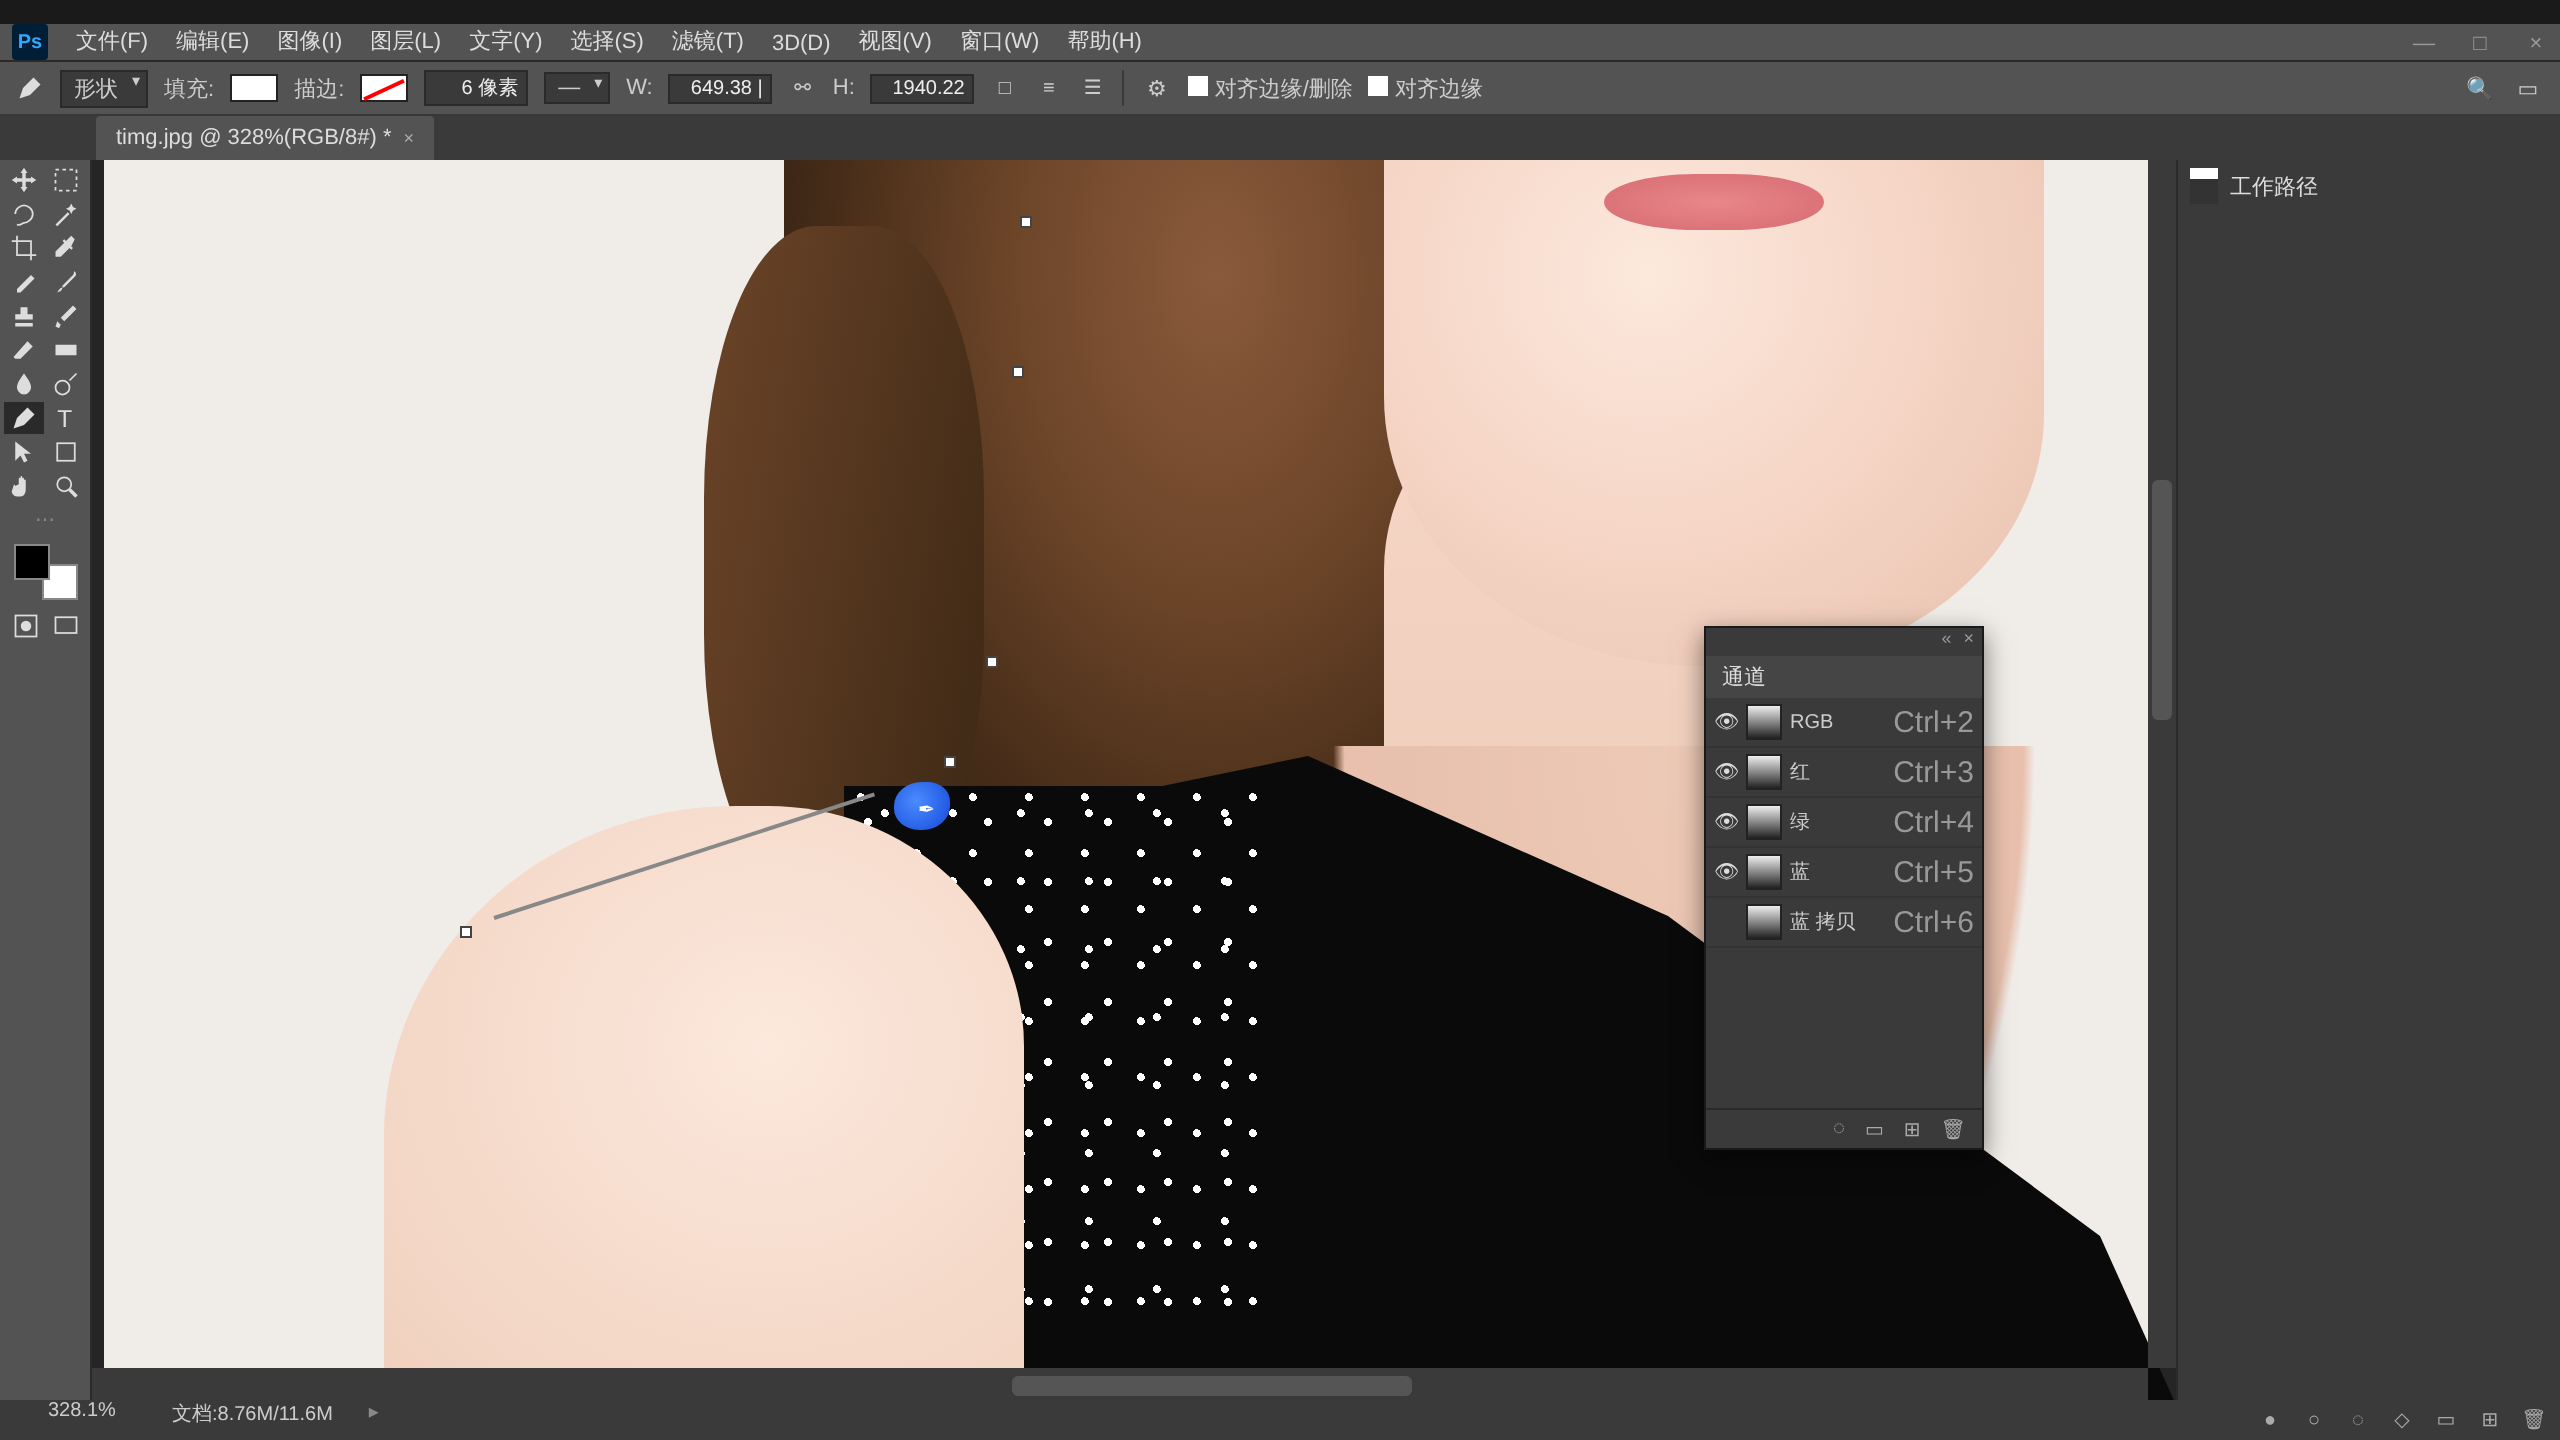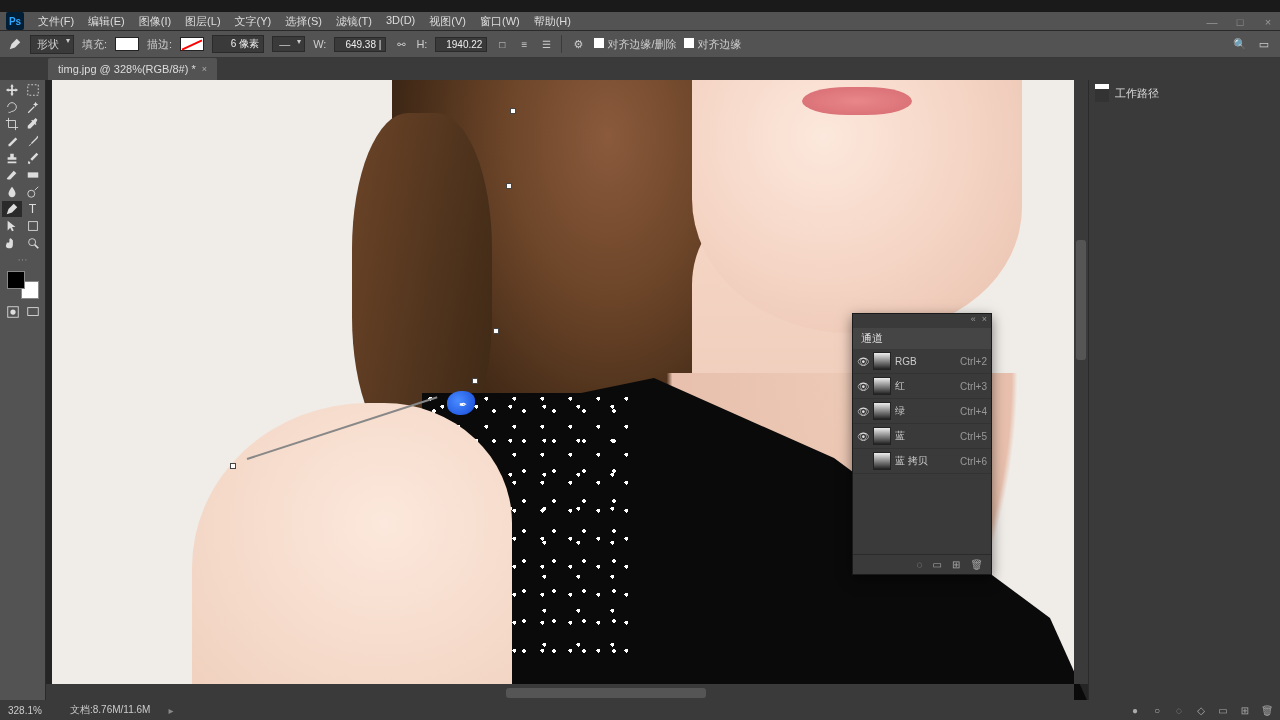--- a/index.html
+++ b/index.html
@@ -1,18 +1,18 @@
 <!DOCTYPE html>
 <html><head>
 <meta charset="utf-8">
 <style>
 *{margin:0;padding:0;box-sizing:border-box;font-family:"Microsoft YaHei",Arial,sans-serif;user-select:none}
 body{width:1280px;height:720px;background:#535353;overflow:hidden;position:relative}
 .titlebar{height:12px;background:#1a1a1a}
-.menubar{height:18px;background:#535353;display:flex;align-items:flex-start;padding:0 6px;gap:2px;font-size:11px;color:#ddd}
+.menubar{height:18px;background:#535353;display:flex;align-items:flex-end;padding:0 6px;gap:2px;font-size:11px;color:#ddd}
 .ps-logo{width:18px;height:18px;background:#001e36;color:#31a8ff;font-size:10px;font-weight:bold;display:flex;align-items:center;justify-content:center;border-radius:2px;margin-right:6px}
 .menu-item{padding:2px 6px;cursor:default}
 .win-ctrl{position:absolute;right:4px;top:16px;display:flex;gap:12px;color:#999;font-size:11px}
 .win-btn{width:16px;height:12px;display:flex;align-items:center;justify-content:center;cursor:default}
 .optbar{height:28px;background:#535353;border-top:1px solid #2a2a2a;border-bottom:1px solid #383838;display:flex;align-items:center;padding:0 8px;gap:8px;font-size:11px;color:#ccc}
 .pen-ic{width:14px;height:14px;color:#ddd}
 .opt-label{font-size:11px}
 .opt-drop{background:#3a3a3a;padding:1px 14px 1px 6px;border:1px solid #2a2a2a;font-size:11px;position:relative}
 .opt-drop::after{content:"▾";position:absolute;right:3px;top:0;font-size:8px}
 .swatch{width:24px;height:14px;border:1px solid #222}
@@ -62,24 +62,24 @@
 .sp-tab.active{background:#535353;color:#ddd}
 .sp-row{display:flex;align-items:center;padding:4px 6px;gap:6px;font-size:11px;color:#ddd}
 .sp-thumb{width:14px;height:18px;background:linear-gradient(#fff 30%,#333 30%)}
 .channels-panel{position:absolute;left:806px;top:233px;width:140px;background:#3a3a3a;border:1px solid #1a1a1a;box-shadow:0 4px 12px rgba(0,0,0,.5)}
 .cp-header{height:14px;background:#3a3a3a;display:flex;justify-content:flex-end;padding:0 4px;gap:6px;color:#999;font-size:9px}
 .cp-title{padding:3px 8px;font-size:11px;color:#ddd;background:#454545}
 .cp-row{display:flex;align-items:center;padding:3px 4px;gap:4px;font-size:10px;color:#ccc;border-bottom:1px solid #333}
 .cp-eye{width:12px;color:#ddd;font-size:10px}
 .cp-thumb{width:18px;height:18px;background:linear-gradient(#eee,#222);border:1px solid #222}
 .cp-name{flex:1}
-.cp-sc{color:#999;font-size:10px}
+.cp-sc{color:#999;font-size:15px}
 .cp-space{height:80px}
 .cp-foot{height:20px;display:flex;justify-content:flex-end;align-items:center;gap:10px;padding:0 8px;color:#aaa;font-size:10px;border-top:1px solid #2a2a2a}
-.statusbar{position:absolute;left:0;right:0;bottom:0;height:20px;background:#3a3a3a;display:flex;align-items:center;padding:0 8px;font-size:10px;color:#ccc;gap:14px}
+.statusbar{position:absolute;left:0;right:0;bottom:0;height:20px;background:#3a3a3a;display:flex;align-items:flex-start;padding:0 24px;font-size:10px;color:#ccc;gap:14px}
 .sb-zoom{width:48px}
 .sb-arrow{color:#888;margin-left:4px}
 .right-foot{position:absolute;right:6px;bottom:3px;display:flex;gap:8px;color:#aaa;font-size:10px}
 .rf-ic{width:14px;height:14px;display:flex;align-items:center;justify-content:center}
 .scroll-v{position:absolute;right:0;top:0;bottom:16px;width:14px;background:#3a3a3a}
 .scroll-v-thumb{position:absolute;right:2px;top:160px;width:10px;height:120px;background:#555;border-radius:3px}
 .scroll-h{position:absolute;left:0;right:14px;bottom:0;height:16px;background:#3a3a3a}
 .scroll-h-thumb{position:absolute;left:460px;bottom:2px;height:10px;width:200px;background:#555;border-radius:3px}
 </style>
 </head>

